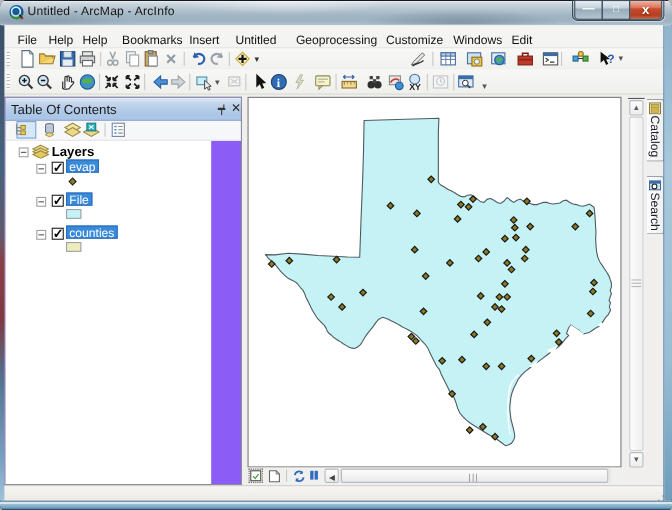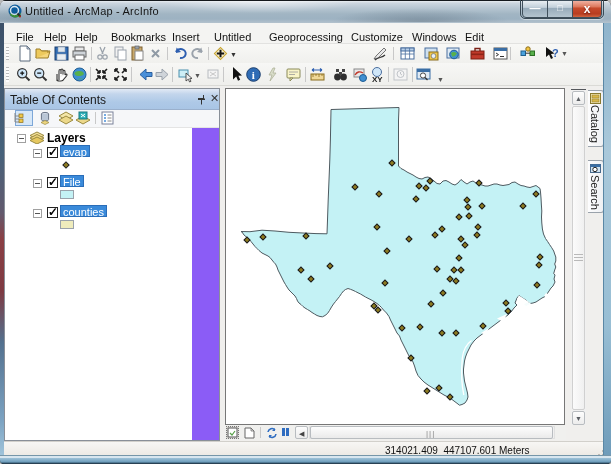--- a/index.html
+++ b/index.html
@@ -462,21 +462,20 @@
 <div style="position:absolute;left:70px;top:1px;width:13px;height:13px;background:linear-gradient(180deg,#fdfdfd,#ececec);border:1px solid #b8bcc0;border-radius:2px">
         <span style="position:absolute;left:3px;top:3px;font-size:7px;color:#444">◀</span>
       </div>
 <div style="position:absolute;left:84px;top:1px;width:246px;height:13px;background:#f0f0f0;border:1px solid #e0e0e0"></div>
 <div style="position:absolute;left:85px;top:1px;width:243px;height:13px;background:linear-gradient(180deg,#fdfdfd,#eaeaea);border:1px solid #b8bcc0;border-radius:2px">
         <span style="position:absolute;left:115px;top:2px;font-size:8px;color:#888;letter-spacing:1px">|||</span>
       </div>
 <div style="position:absolute;left:334px;top:1px;width:0px;"></div>
 </div>
  <div id="status">
-      <span class="c">314021.409&nbsp; 447107.601 Meters</span>
  <svg width="12" height="12" style="position:absolute;left:596px;top:3px">
         <g fill="#b0aca6">
           <circle cx="10" cy="2" r="1"></circle>
           <circle cx="6" cy="6" r="1"></circle>
           <circle cx="10" cy="6" r="1"></circle>
           <circle cx="2" cy="10" r="1"></circle>
           <circle cx="6" cy="10" r="1"></circle>
           <circle cx="10" cy="10" r="1"></circle>
         </g>
       </svg>

